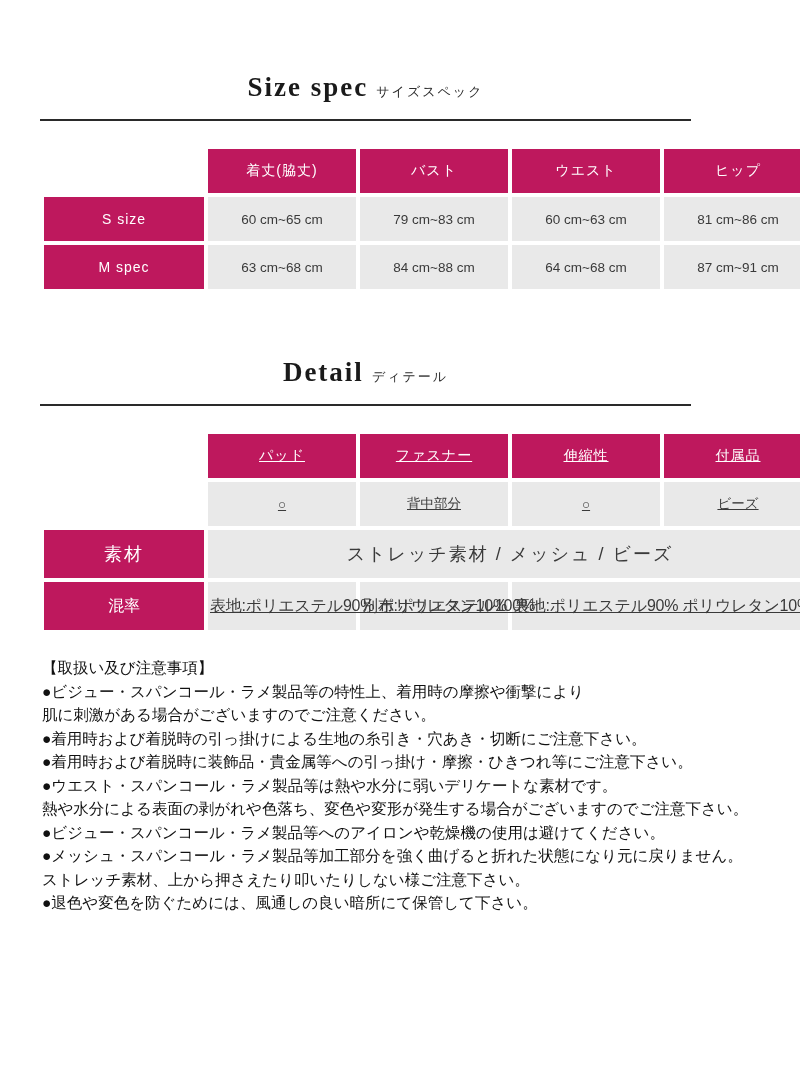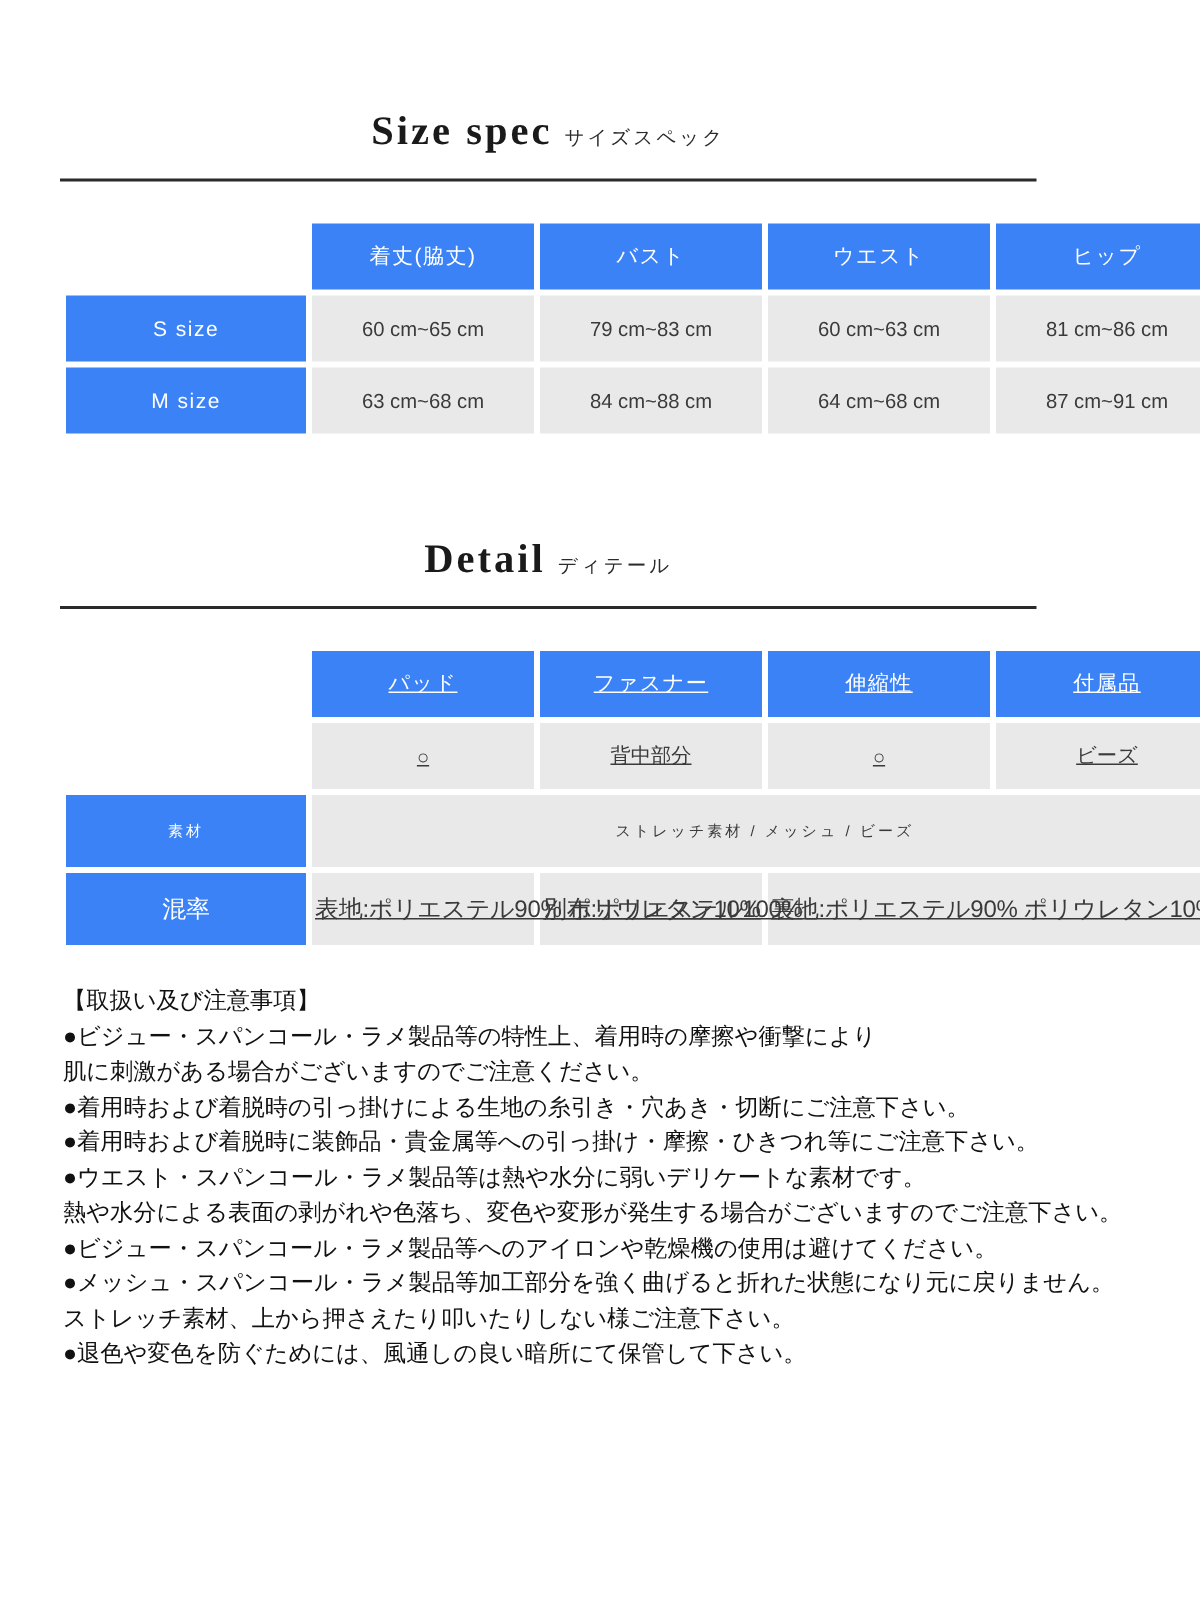--- a/index.html
+++ b/index.html
@@ -56,21 +56,21 @@
   }
   td, th {
     height: 44px;
     text-align: center;
     vertical-align: middle;
     font-size: 13.5px;
     font-weight: normal;
     padding: 4px 2px;
   }
   .hdr-dark {
-    background: #3b82f6;
+    background: #be185d;
     color: #ffffff;
     font-size: 14px;
     letter-spacing: 1px;
   }
   .cell-light {
     background: #e9e9e9;
     color: #3a3a3a;
   }
   .cell-blank {
     background: #ffffff;
@@ -82,21 +82,21 @@
   .detail-table td.rowlabel { width: 160px; }
   .detail-table td.col { width: 148px; text-decoration: underline; }
   .detail-table .tall { height: 48px; }
 
   .mix-row td {
     font-size: 16px;
     letter-spacing: -0.2px;
     white-space: nowrap;
   }
   .material-row td {
-    font-size: 10px;
+    font-size: 18px;
     letter-spacing: 2px;
   }
 
   
   .notes {
     margin-top: 22px;
     padding-left: 2px;
     font-family: "Liberation Serif", serif;
     font-size: 15.5px;
     line-height: 1.52;
@@ -125,21 +125,21 @@
       <td class="hdr-dark col">ヒップ</td>
     </tr>
     <tr>
       <td class="hdr-dark rowlabel">S size</td>
       <td class="cell-light col">60 cm~65 cm</td>
       <td class="cell-light col">79 cm~83 cm</td>
       <td class="cell-light col">60 cm~63 cm</td>
       <td class="cell-light col">81 cm~86 cm</td>
     </tr>
     <tr>
-      <td class="hdr-dark rowlabel">M size</td>
+      <td class="hdr-dark rowlabel">M spec</td>
       <td class="cell-light col">63 cm~68 cm</td>
       <td class="cell-light col">84 cm~88 cm</td>
       <td class="cell-light col">64 cm~68 cm</td>
       <td class="cell-light col">87 cm~91 cm</td>
     </tr>
   </tbody>
     </table>
 
   <div class="section-head detail">
     <span class="en">Detail</span><span class="jp">ディテール</span>

